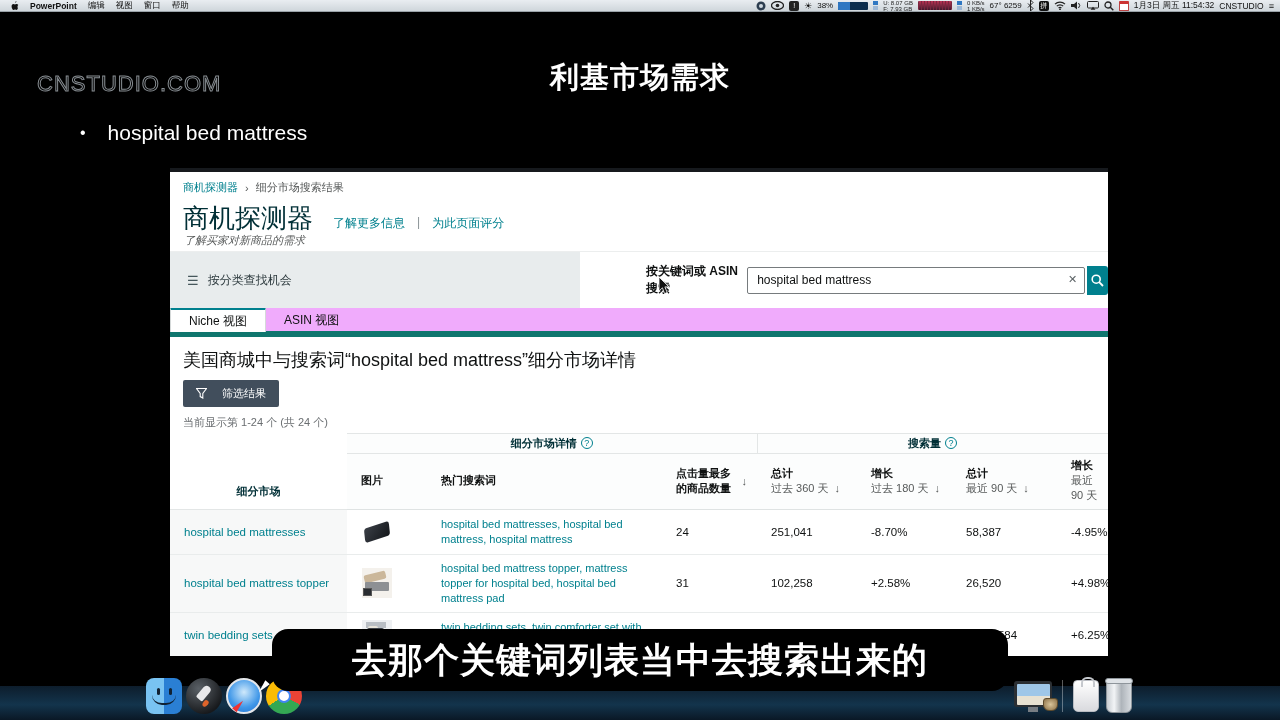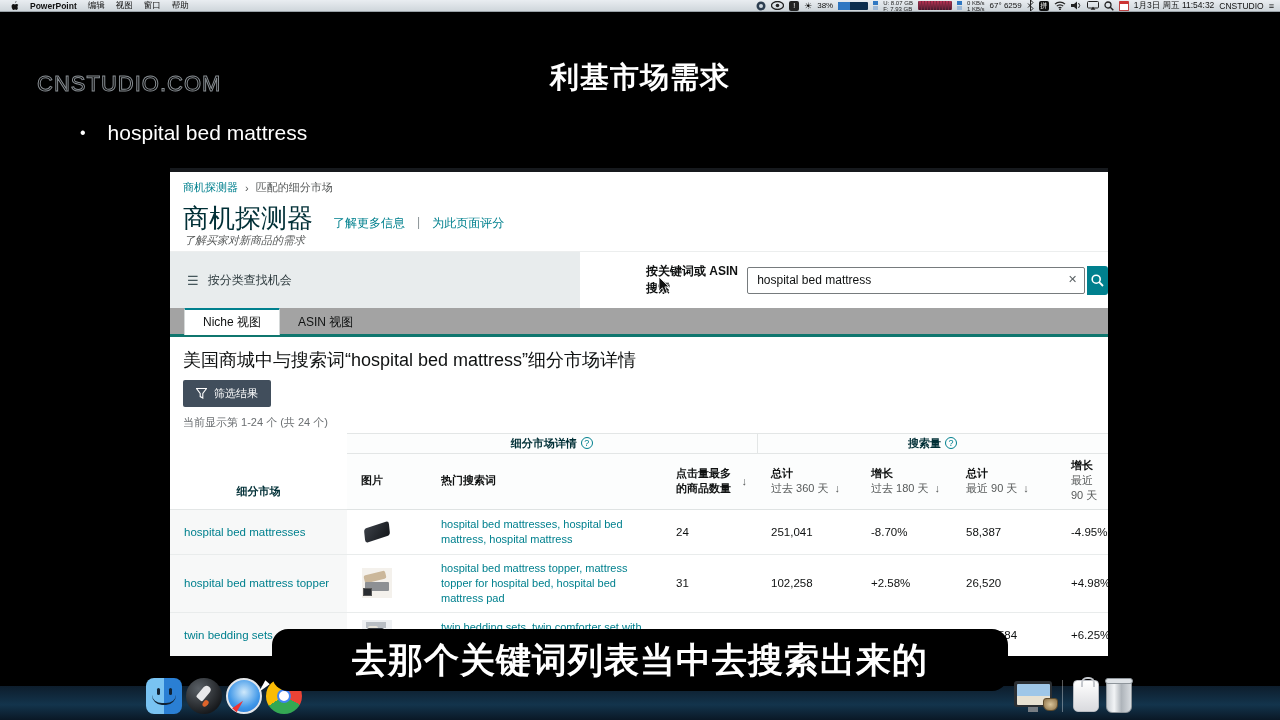--- a/index.html
+++ b/index.html
@@ -59,25 +59,25 @@
     display:flex; align-items:center; gap:9px; padding-left:17px; font-size:12px; color:#2d3a3e; }
   .ss-browse .burger { color:#46575c; font-size:13px; }
   .ss-search { position:absolute; left:410px; top:0; right:0; height:56px; background:#fff; display:flex; align-items:center; }
   .ss-search label { font-weight:bold; font-size:12px; margin-left:66px; color:#0f1111; }
   .inp-wrap { position:relative; margin-left:9px; }
   .inp-wrap input { width:338px; height:27px; border:1px solid #767b7d; border-radius:2px; padding:0 26px 0 9px; font-size:12px; color:#0f1111; font-family:inherit; }
   .inp-clear { position:absolute; right:8px; top:6px; color:#5b6265; font-size:11px; cursor:pointer; }
   .btn-search { width:27px; height:29px; background:#00808e; border:none; border-radius:0 3px 3px 0; margin-left:2px;
     display:flex; align-items:center; justify-content:center; cursor:pointer; }
   .cursor-arrow { position:absolute; left:78px; top:25px; z-index:5; }
-  .ss-tabs { height:30px; background:#a3a3a3; border-bottom:3px solid #0f766e; display:flex; padding-left:14px; font-size:12px; color:#0f1111; }
+  .ss-tabs { height:30px; background:#f0abfc; border-bottom:6px solid #0f766e; display:flex; padding-left:0; font-size:12px; color:#0f1111; }
   .tab { padding:0 18px; display:flex; align-items:center; border-top:3px solid transparent; }
   .tab.active { background:#fff; border-top:3px solid #00808e; border-left:1px solid #d5d9d9; border-right:1px solid #d5d9d9; margin-bottom:-1px; }
   .ss-heading { padding:11px 0 0 13px; font-size:18px; color:#0f1111; height:34px; }
-  .ss-filter { margin:9px 0 0 13px; display:inline-flex; align-items:center; gap:7px;
+  .ss-filter { margin:9px 0 0 13px; display:inline-flex; align-items:center; gap:15px;
     background:#414e5c; color:#fff; font-size:11px; padding:6px 13px; border-radius:2px; cursor:pointer; }
   .ss-count { padding:8px 0 5px 13px; font-size:11px; color:#6a6e71; height:26px; }
 
   table.ss-table { width:938px; table-layout:fixed; border-collapse:collapse; font-size:11.5px; }
   .ss-table th, .ss-table td { text-align:left; vertical-align:middle; }
   .grp-row th { height:20px; font-size:11px; font-weight:bold; color:#002f36; text-align:center;
     background:#fcfdfd; border:1px solid #e3e6e6; border-left:none;margin-top:24px; }
   .grp-row th:first-child { border:none; border-bottom:1px solid #e3e6e6; background:#fff; }
   .hdr-row th { height:42px; font-size:11px; color:#0f1111; background:#fcfdfd; border-bottom:1px solid #dfe3e3; padding:4px 6px 6px 14px; vertical-align:middle; }
   .hdr-row .sub { display:block; font-weight:400; color:#565959; }
@@ -234,21 +234,21 @@
     <span class="bullet-dot">•</span>
     <span>hospital bed mattress</span>
   </div>
 
   <div class="shot">
     <div class="ss-topbar"></div>
 
     <div class="ss-bread">
       <span class="bc-link">商机探测器</span>
       <span>›</span>
-      <span>匹配的细分市场</span>
+      <span>细分市场搜索结果</span>
     </div>
 
     <div class="ss-titlerow">
       <span class="ss-title">商机探测器</span>
       <span class="ss-links">
         <span>了解更多信息</span>
         <span class="sep">|</span>
         <span>为此页面评分</span>
       </span>
     </div>

